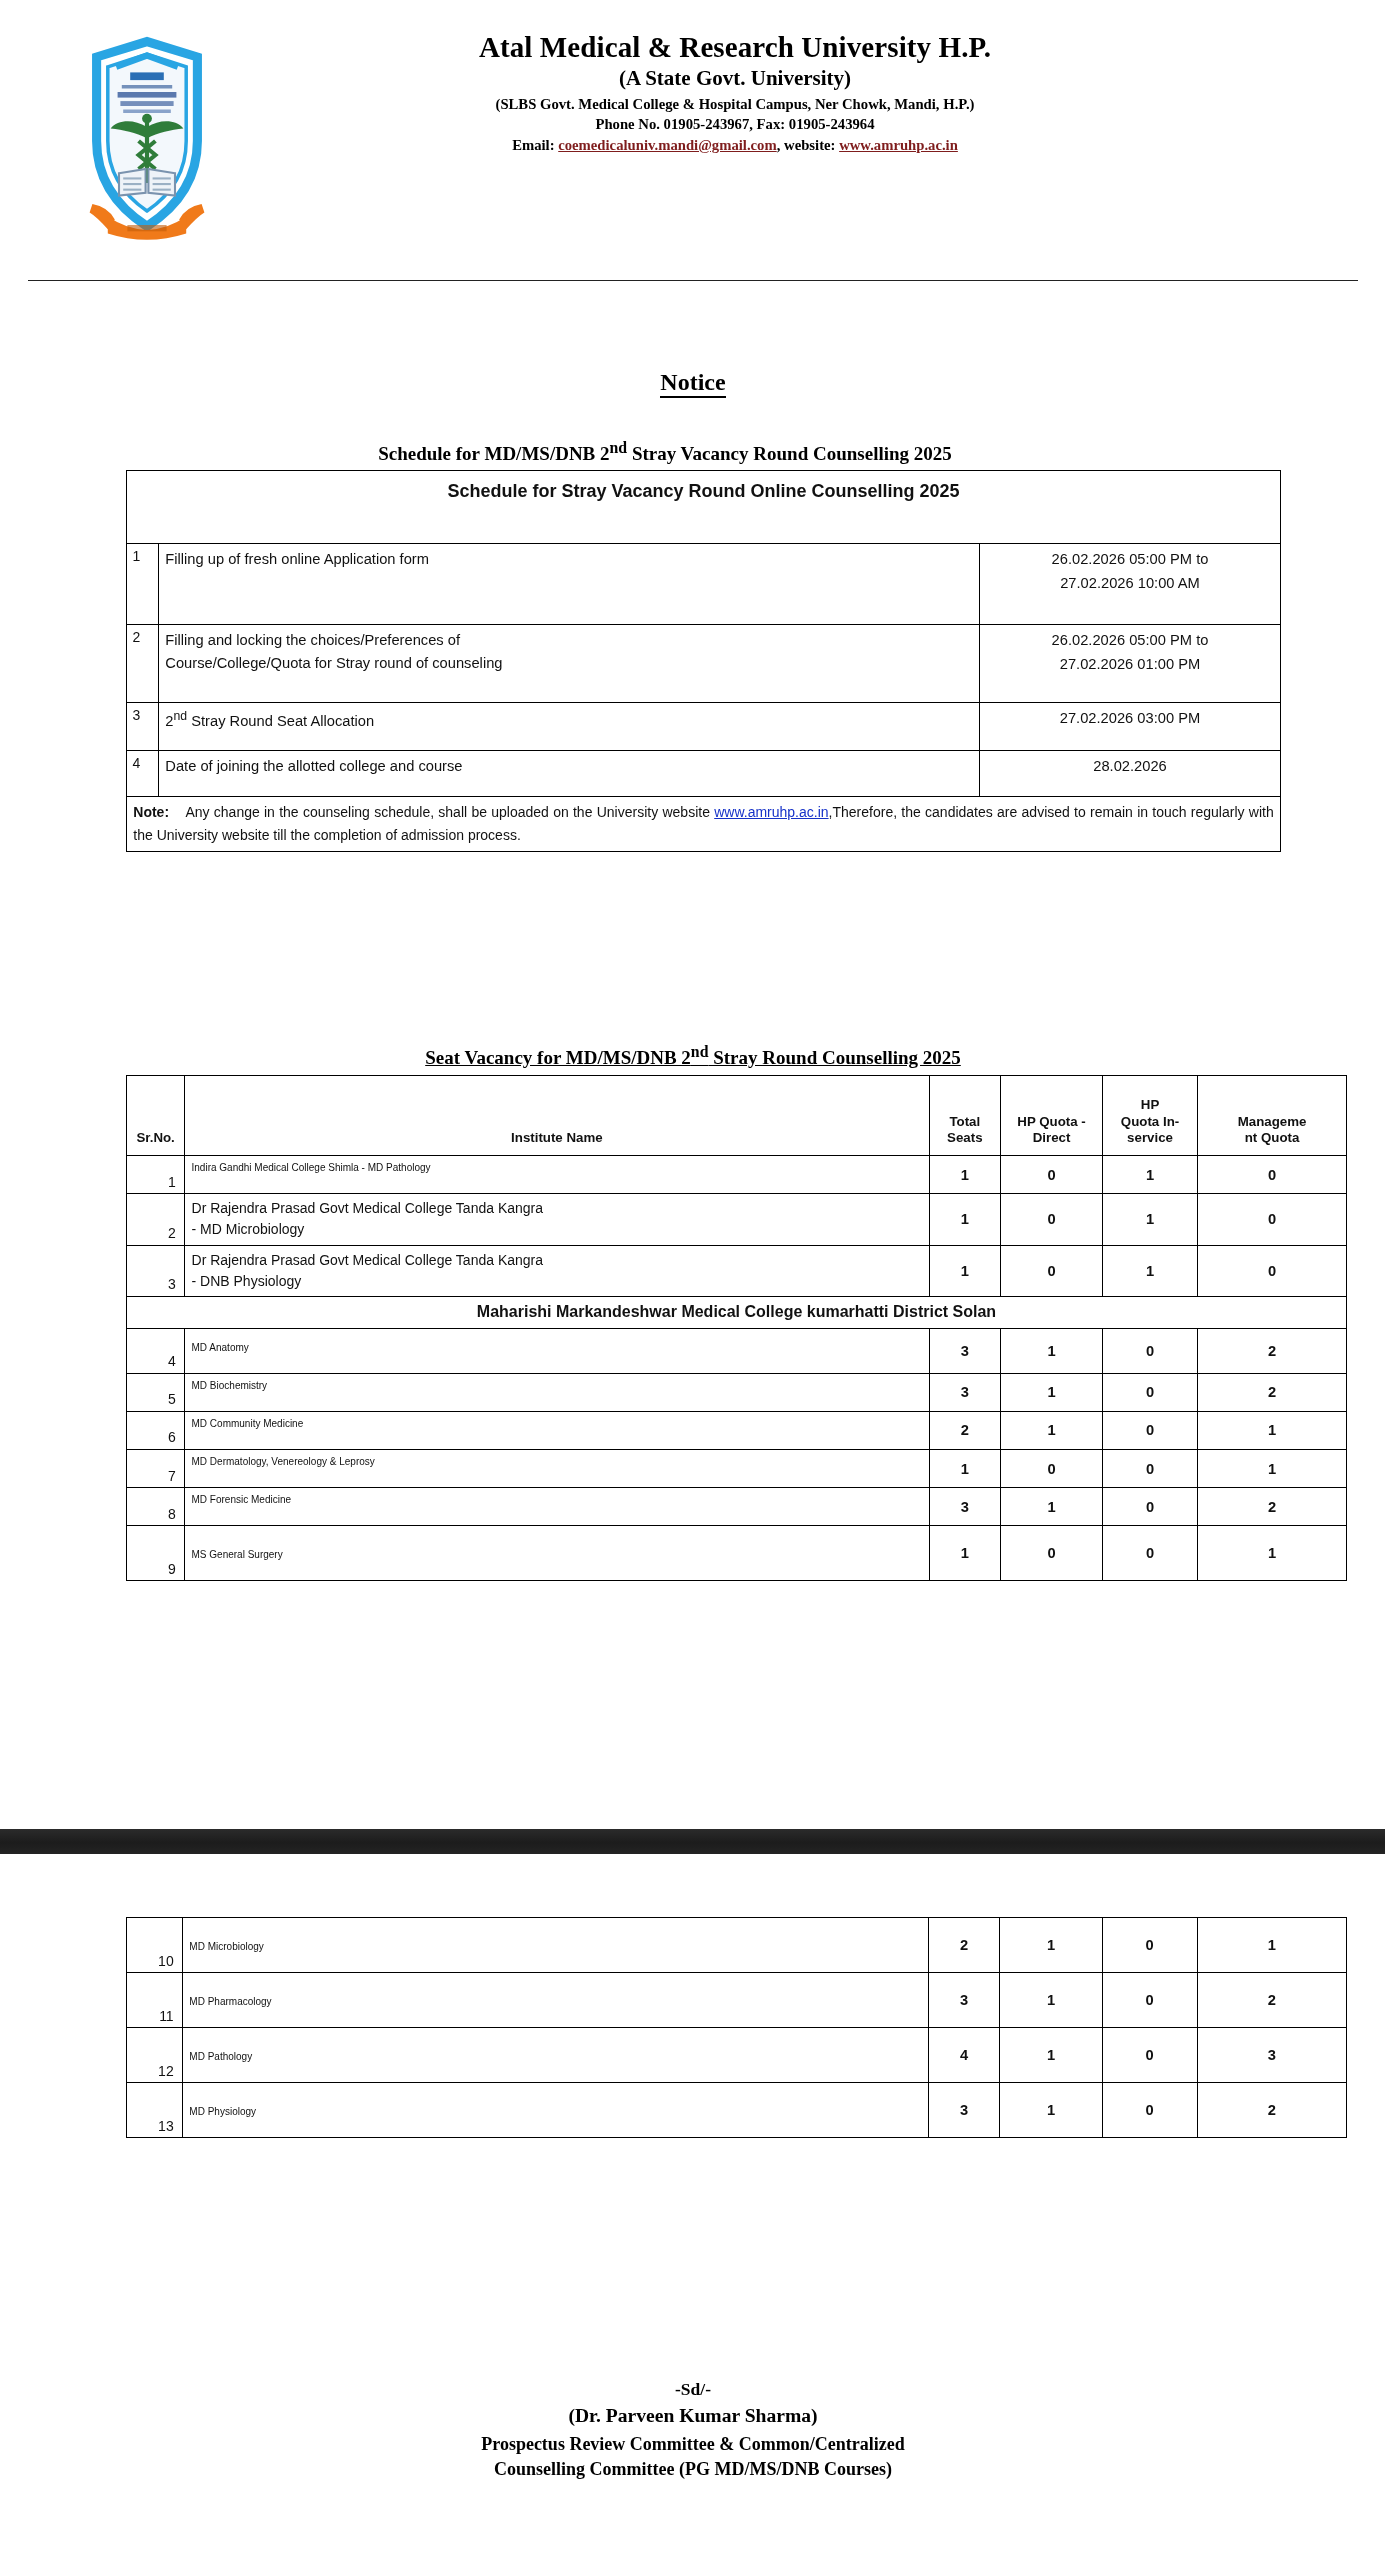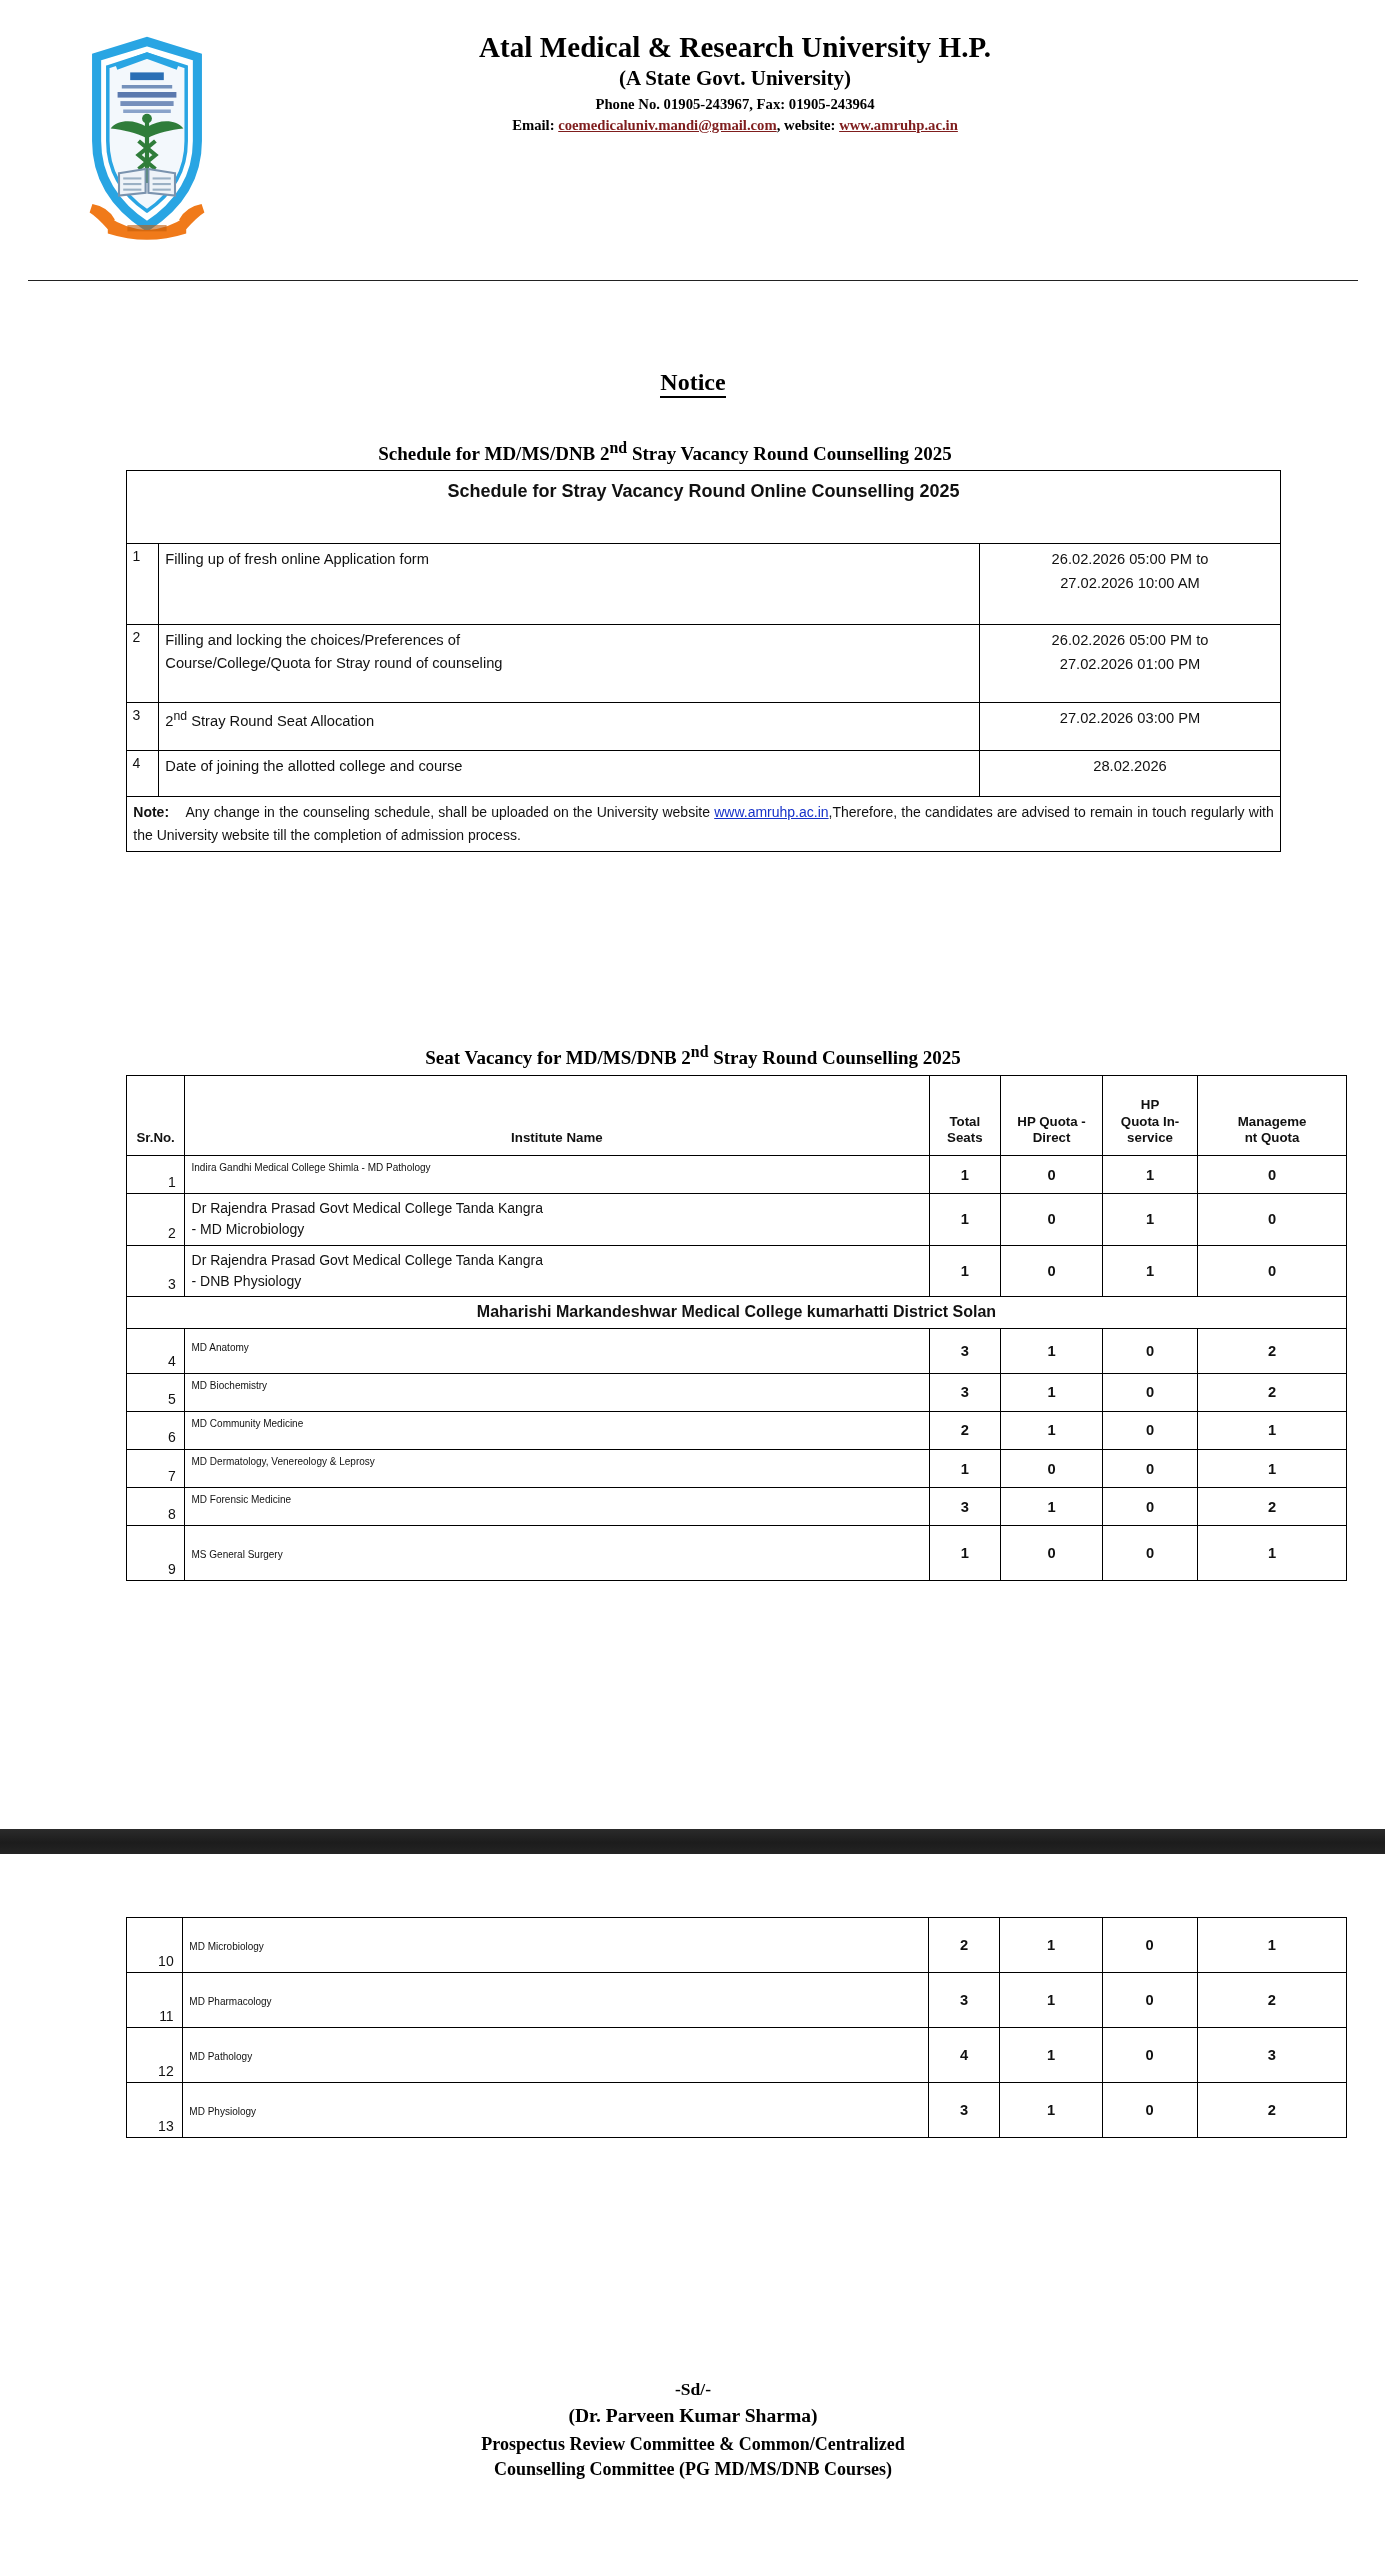--- a/index.html
+++ b/index.html
@@ -69,21 +69,21 @@
     position:absolute; top:369px; left:0; width:1386px; text-align:center;
     font-weight:bold; font-size:24px; 
   }
   .notice-head span{ border-bottom:2.8px solid #000; padding-bottom:0.7px; }
 
   .sec-title{
     position:absolute; width:1386px; left:0; text-align:center;
     font-weight:bold; font-size:19px; font-family:"Liberation Serif", serif;
   }
   #sched-title{ top:439px; padding-right:56px;}
-  #vac-title{ top:1043px; }
+  #vac-title{ top:1043px; text-decoration:underline;}
 
   
   table.doc{
     position:absolute;
     border-collapse:collapse;
     font-family:"Liberation Sans", sans-serif;
     background:#fff;
   }
   table.doc td, table.doc th{
     border:1.4px solid #000;
@@ -205,20 +205,21 @@
         <path d="M12 240 Q34 244 44 262 L34 276 Q18 258 8 252 Z" fill="#f07a1a"></path>
         <path d="M168 240 Q146 244 136 262 L146 276 Q162 258 172 252 Z" fill="#f07a1a"></path>
         <path d="M34 258 Q90 296 146 258 L146 282 Q90 300 34 282 Z" fill="#f07a1a"></path>
         <rect x="62" y="270" width="56" height="9" fill="#c25c0a" opacity=".6"></rect>
       </svg>
     </div>
 
     <div class="head-text">
       <div class="univ-name">Atal Medical &amp; Research University H.P.</div>
       <div class="univ-sub">(A State Govt. University)</div>
+      <div class="univ-addr">(SLBS Govt. Medical College &amp; Hospital Campus, Ner Chowk, Mandi, H.P.)</div>
       <div class="univ-phone">Phone No. 01905-243967, Fax: 01905-243964</div>
       <div class="univ-email"><span>Email:</span> <span class="lnk">coemedicaluniv.mandi@gmail.com</span><span>, website:</span> <span class="lnk">www.amruhp.ac.in</span></div>
     </div>
   </div>
 
   <div class="rule"></div>
 
 
   <div class="notice-head"><span>Notice</span></div>
 

